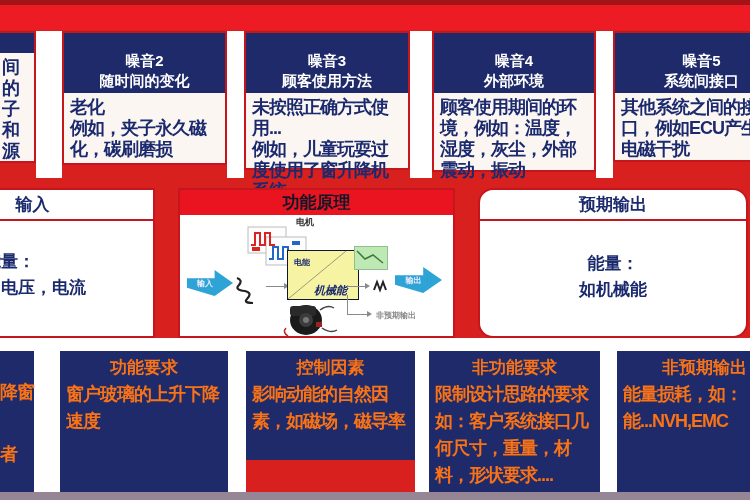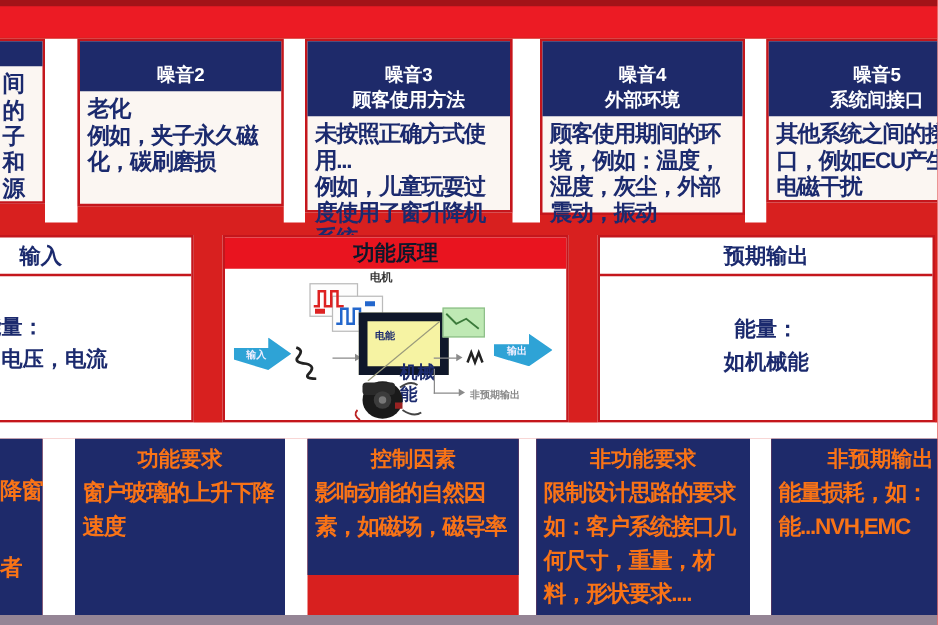--- a/index.html
+++ b/index.html
@@ -49,20 +49,21 @@
       <div></div>
     </div>
     <div class="noise-body" style="padding-left:140px;">间的
 子和
 源</div>
   </div>
 
   <div class="noise-box" style="left:62px;top:31px;width:165px;height:134px;">
     <div class="noise-head">
       <div>噪音2</div>
+      <div>随时间的变化</div>
     </div>
     <div class="noise-body">老化
 例如，夹子永久磁化，碳刷磨损</div>
   </div>
 
   <div class="noise-box" style="left:244px;top:31px;width:166px;height:139px;">
     <div class="noise-head">
       <div>噪音3</div>
       <div>顾客使用方法</div>
     </div>
@@ -110,26 +111,26 @@
       <path d="M23 36 l4 0 0 -12 5 0 0 12 5 0 0 -12 5 0 0 12 6 0" fill="none" stroke="#26c" stroke-width="2"></path>
       <rect x="6" y="24" width="8" height="4" fill="#d22"></rect>
       <rect x="46" y="18" width="8" height="4" fill="#26c"></rect>
     </svg>
 
     <div class="tinylabel" style="left:116px;top:26px;">电机</div>
 
     <div class="conn" style="left:86px;top:96px;width:20px;height:1px;"></div>
     <div class="arrhead" style="left:104px;top:93px;"></div>
 
-    <div class="abs" style="left:107px;top:60px;width:72px;height:50px;background:var(--yellow);border:7px solid #0f172a;box-sizing:border-box;">
+    <div class="abs" style="left:107px;top:60px;width:72px;height:50px;background:var(--yellow);border:1px solid #0f172a;box-sizing:border-box;">
       <svg width="58" height="48" style="position:absolute;left:0;top:0;">
           <line x1="0" y1="48" x2="58" y2="0" stroke="#9a9a7c" stroke-width="1"></line>
         </svg>
       <div class="tinylabel" style="left:6px;top:6px;font-size:8px;color:var(--body_text);">电能</div>
-      <div class="tinylabel" style="left:26px;top:32px;font-size:14px;color:var(--body_text);">机械能</div>
+      <div class="tinylabel" style="left:26px;top:32px;font-size:11px;color:var(--body_text);font-style:italic;">机械能</div>
     </div>
 
     <div class="abs" style="left:174px;top:56px;width:32px;height:22px;background:var(--green);border:1px solid #8fbf8a;">
       <svg width="30" height="20">
           <polyline points="2,4 10,12 18,8 28,16" fill="none" stroke="#3b7a3b" stroke-width="1.5"></polyline>
         </svg>
     </div>
 
     <div class="conn" style="left:167px;top:96px;width:20px;height:1px;"></div>
     <div class="arrhead" style="left:185px;top:93px;"></div>
@@ -151,21 +152,21 @@
       <ellipse cx="26" cy="22" rx="16" ry="15" fill="#1a1a1a"></ellipse>
       <rect x="10" y="8" width="26" height="10" rx="3" fill="#2a2a2a"></rect>
       <circle cx="26" cy="22" r="7" fill="#3c3c3c"></circle>
       <circle cx="26" cy="22" r="3" fill="#777"></circle>
       <path d="M40 12 q8 -6 14 -2 M42 30 q9 6 15 2" fill="none" stroke="#444" stroke-width="1.5"></path>
       <path d="M6 30 q-4 4 2 8" fill="none" stroke="#b22" stroke-width="1.5"></path>
       <rect x="36" y="24" width="6" height="5" fill="#922"></rect>
     </svg>
   </div>
 
-  <div class="mid-box" style="left:478px;top:188px;width:270px;height:150px;">
+  <div class="mid-box" style="left:478px;top:188px;width:270px;height:150px;border-radius:15px;">
     <div class="mid-head">预期输出</div>
     <div class="mid-body" style="padding-top:30px;text-align:center;">能量：
 如机械能</div>
   </div>
 
   <div class="white-gap" style="left:0;top:338px;width:750px;height:13px;"></div>
 
   <div class="white-gap" style="left:34px;top:351px;width:26px;height:141px;"></div>
   <div class="white-gap" style="left:228px;top:351px;width:18px;height:141px;"></div>
   <div class="white-gap" style="left:415px;top:351px;width:14px;height:141px;"></div>

